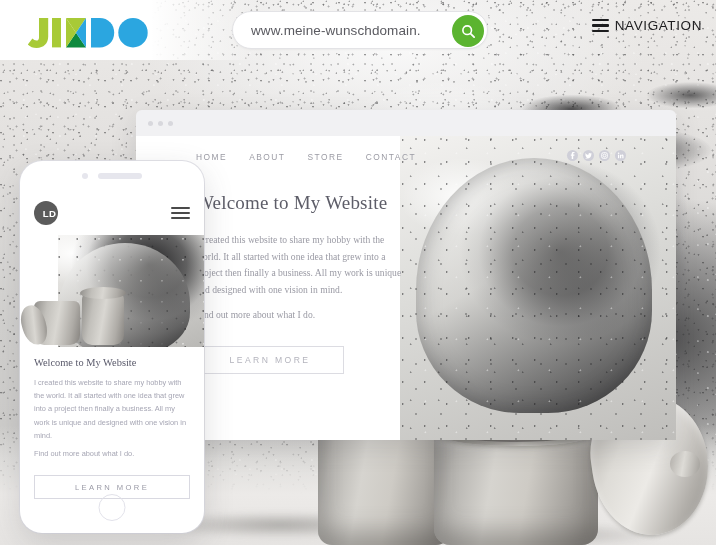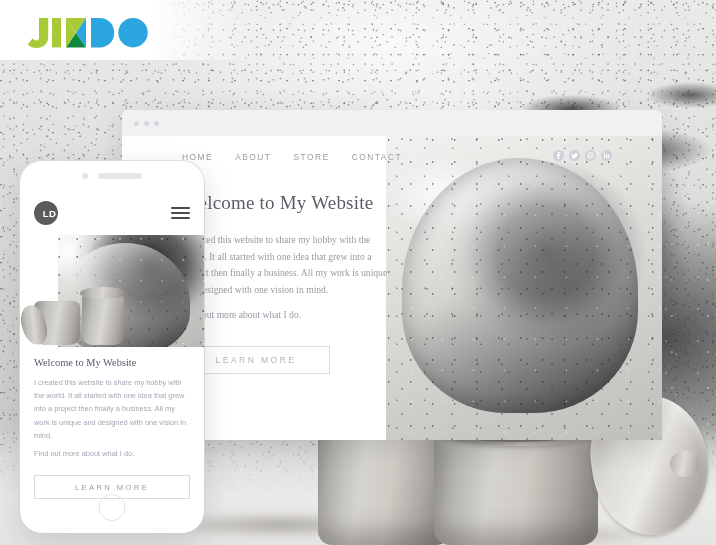--- a/index.html
+++ b/index.html
@@ -146,21 +146,21 @@
   }
   .burger { display: flex; flex-direction: column; gap: 3px; width: 17px; }
   .burger i { display: block; height: 2.4px; background: #1d1d1f; border-radius: 1px; }
   .nav-label {
     font-size: 13.5px; letter-spacing: .6px; color: #1d1d1f;
     font-family: "Liberation Sans", sans-serif;
   }
 
   
   .browser {
-    position: absolute; left: 122px; top: 110px;
+    position: absolute; left: 136px; top: 110px;
     width: 540px; height: 330px;
     border-radius: 6px 6px 0 0;
     overflow: hidden;
     box-shadow: 0 8px 26px rgba(70,70,75,.16);
     z-index: 10;
   }
   .browser-bar {
     height: 26px;
     background: #f1f1f3;
     display: flex; align-items: center;
@@ -451,16 +451,33 @@
         <polygon points="38,29.4 48,14.7 58,29.4" fill="#0e8a3e"></polygon>
         <polygon points="58,0 58,29.4 48,14.7" fill="#2ba6e0"></polygon>
         <polygon points="38,0 38,29.4 48,14.7" fill="#a8ca37"></polygon>
 
         <path d="M63,0 h8.8 c8.2,0 14.4,6.2 14.4,14.7 c0,8.5 -6.2,14.7 -14.4,14.7 H63 Z" fill="#2ba6e0"></path>
 
         <circle cx="105" cy="14.7" r="14.7" fill="#2ba6e0"></circle>
       </svg>
     </a>
 
-
+    <div class="search-wrap">
+      <input class="search-input" type="text" placeholder="www.meine-wunschdomain.de" value="www.meine-wunschdomain." style="">
+      <button class="search-btn" aria-label="search">
+        <svg width="15" height="15" viewBox="0 0 16 16">
+          <circle cx="6.6" cy="6.6" r="4.6" fill="none" stroke="#ffffff" stroke-width="1.7"></circle>
+          <line x1="10.2" y1="10.2" x2="14" y2="14" stroke="#ffffff" stroke-width="1.9" stroke-linecap="round"></line>
+        </svg>
+      </button>
+    </div>
+
+    <div class="nav">
+      <span class="burger">
+          <i></i>
+          <i></i>
+          <i></i>
+        </span>
+      <span class="nav-label">NAVIGATION</span>
+    </div>
   </header>
 
 </div>
 
 </body></html>

